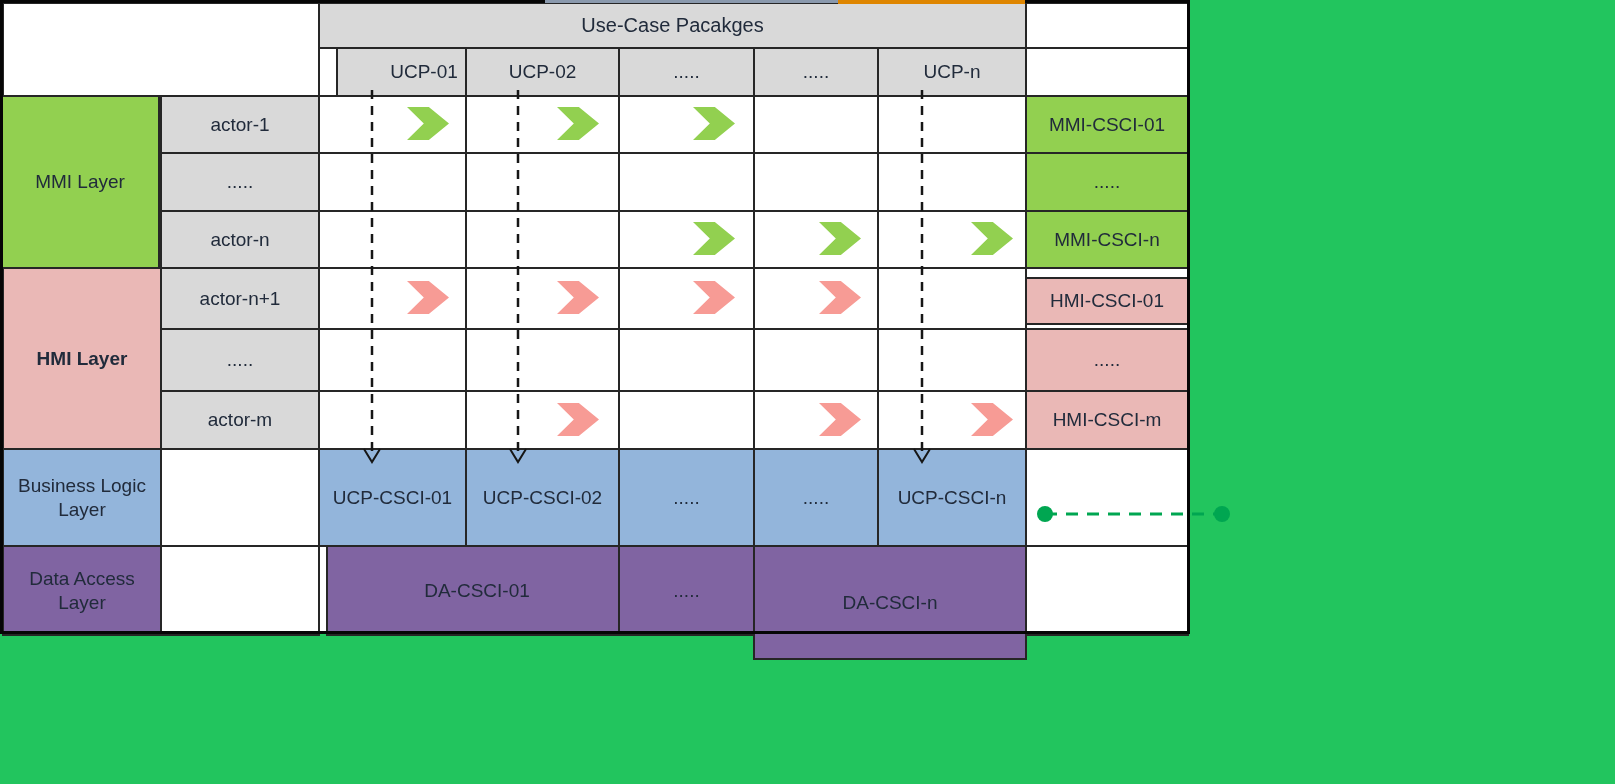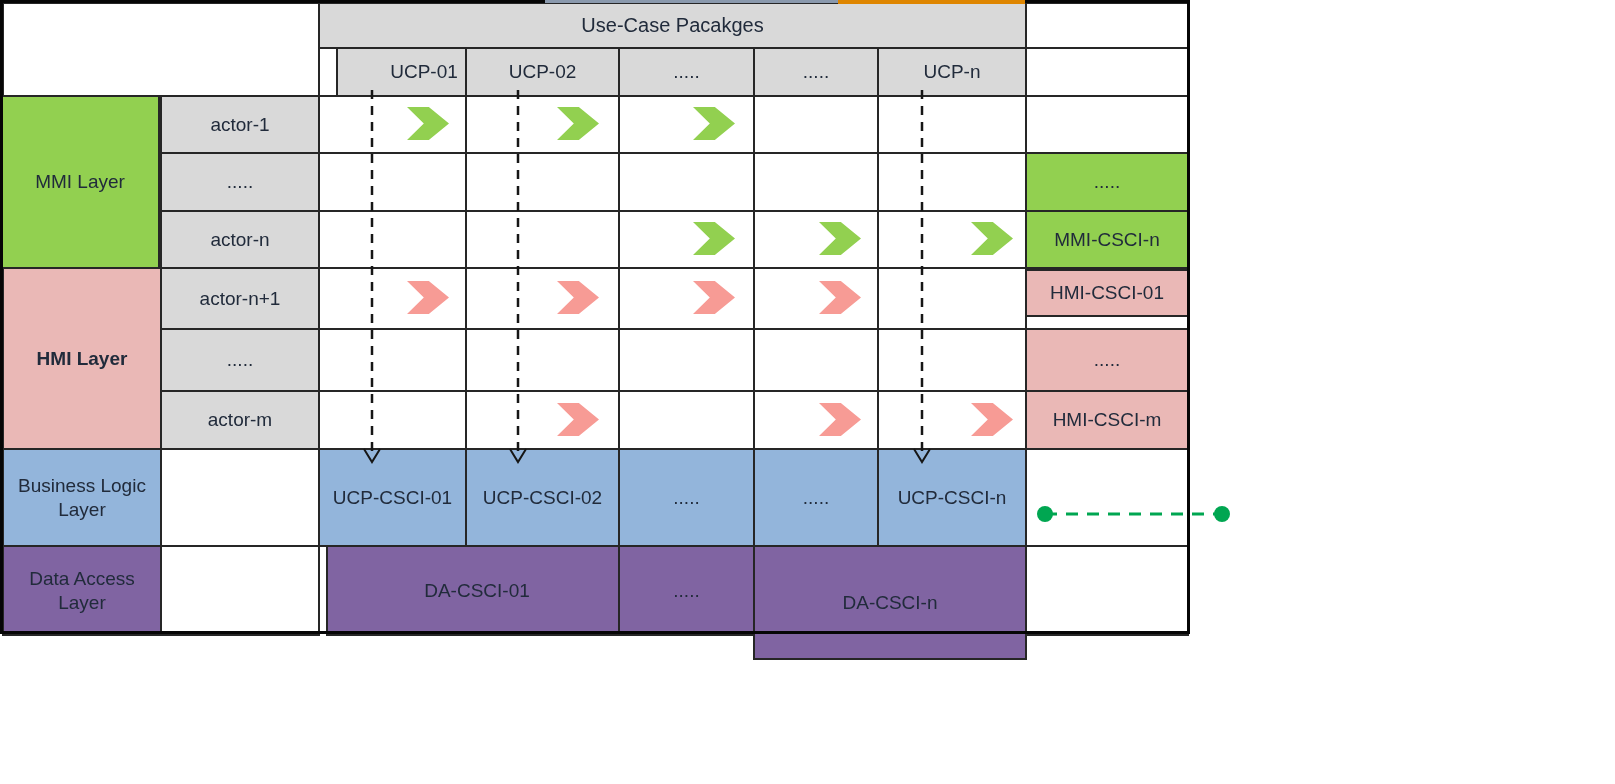--- a/index.html
+++ b/index.html
@@ -1,16 +1,16 @@
 <!DOCTYPE html>
 <html><head>
 <meta charset="utf-8">
 <style>
   html,body{margin:0;padding:0;background:#000;}
-  #stage{position:relative;width:1615px;height:784px;background:#ffffff;overflow:hidden;
+  #stage{position:relative;width:1615px;height:784px;background:#22c55e;overflow:hidden;
          font-family:"Liberation Sans",sans-serif;}
   .cell{position:absolute;box-sizing:border-box;border:2px solid #262626;
         display:flex;align-items:center;justify-content:center;
         font-size:19px;line-height:1.25;color:#212b3b;text-align:center;}
   .white{background:#ffffff;}
   .gray{background:#d9d9d9;}
   .green{background:#92d050;}
   .pink{background:#eab8b6;}
   .blue{background:#93b5db;}
   .purple{background:#8064a2;}
@@ -86,23 +86,24 @@
   <div class="cell white" style="left:618px;top:328px;width:137px;height:64px;"></div>
   <div class="cell white" style="left:753px;top:328px;width:126px;height:64px;"></div>
   <div class="cell white" style="left:877px;top:328px;width:150px;height:64px;"></div>
 
   <div class="cell white" style="left:318px;top:390px;width:149px;height:60px;"></div>
   <div class="cell white" style="left:465px;top:390px;width:155px;height:60px;"></div>
   <div class="cell white" style="left:618px;top:390px;width:137px;height:60px;"></div>
   <div class="cell white" style="left:753px;top:390px;width:126px;height:60px;"></div>
   <div class="cell white" style="left:877px;top:390px;width:150px;height:60px;"></div>
 
+  <div class="cell green" style="left:1025px;top:95px;width:164px;height:59px;">MMI-CSCI-01</div>
   <div class="cell green" style="left:1025px;top:152px;width:164px;height:60px;">.....</div>
   <div class="cell green" style="left:1025px;top:210px;width:164px;height:59px;">MMI-CSCI-n</div>
-  <div class="cell pink" style="left:1025px;top:269px;width:164px;height:48px;">HMI-CSCI-01</div>
+  <div class="cell pink" style="left:1025px;top:277px;width:164px;height:48px;">HMI-CSCI-01</div>
   <div class="cell pink" style="left:1025px;top:328px;width:164px;height:64px;">.....</div>
   <div class="cell pink" style="left:1025px;top:390px;width:164px;height:60px;">HMI-CSCI-m</div>
   <div class="cell white" style="left:1025px;top:448px;width:164px;height:99px;"></div>
   <div class="cell white" style="left:1025px;top:545px;width:164px;height:91px;"></div>
 
   <div class="cell blue" style="left:318px;top:448px;width:149px;height:99px;">UCP-CSCI-01</div>
   <div class="cell blue" style="left:465px;top:448px;width:155px;height:99px;">UCP-CSCI-02</div>
   <div class="cell blue" style="left:618px;top:448px;width:137px;height:99px;">.....</div>
   <div class="cell blue" style="left:753px;top:448px;width:126px;height:99px;">.....</div>
   <div class="cell blue" style="left:877px;top:448px;width:150px;height:99px;">UCP-CSCI-n</div>

